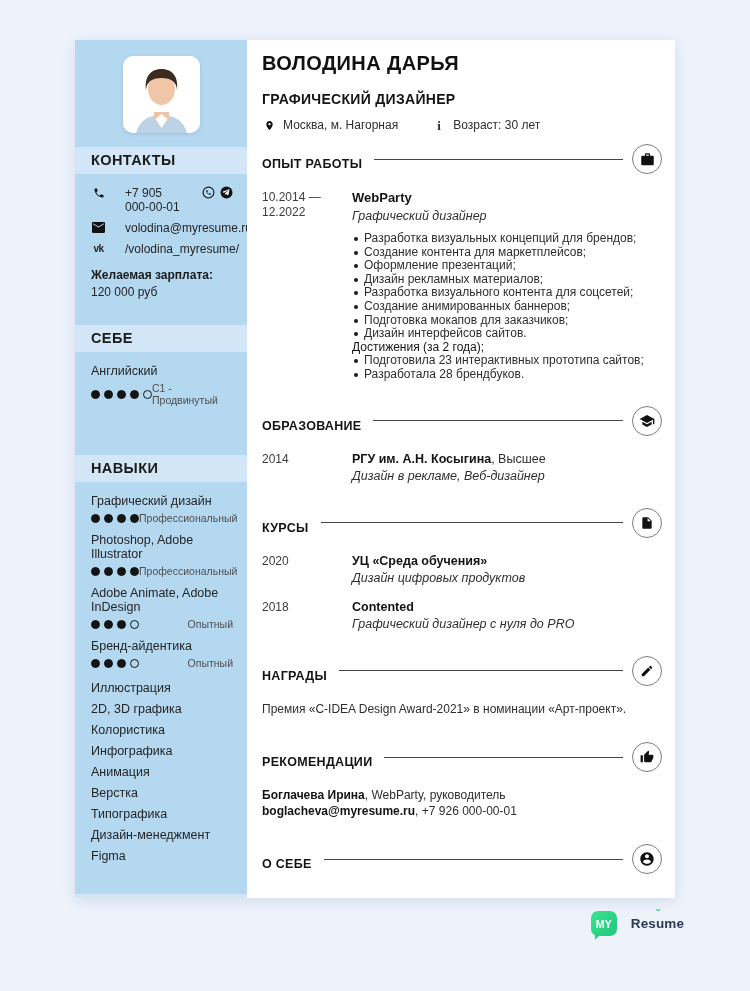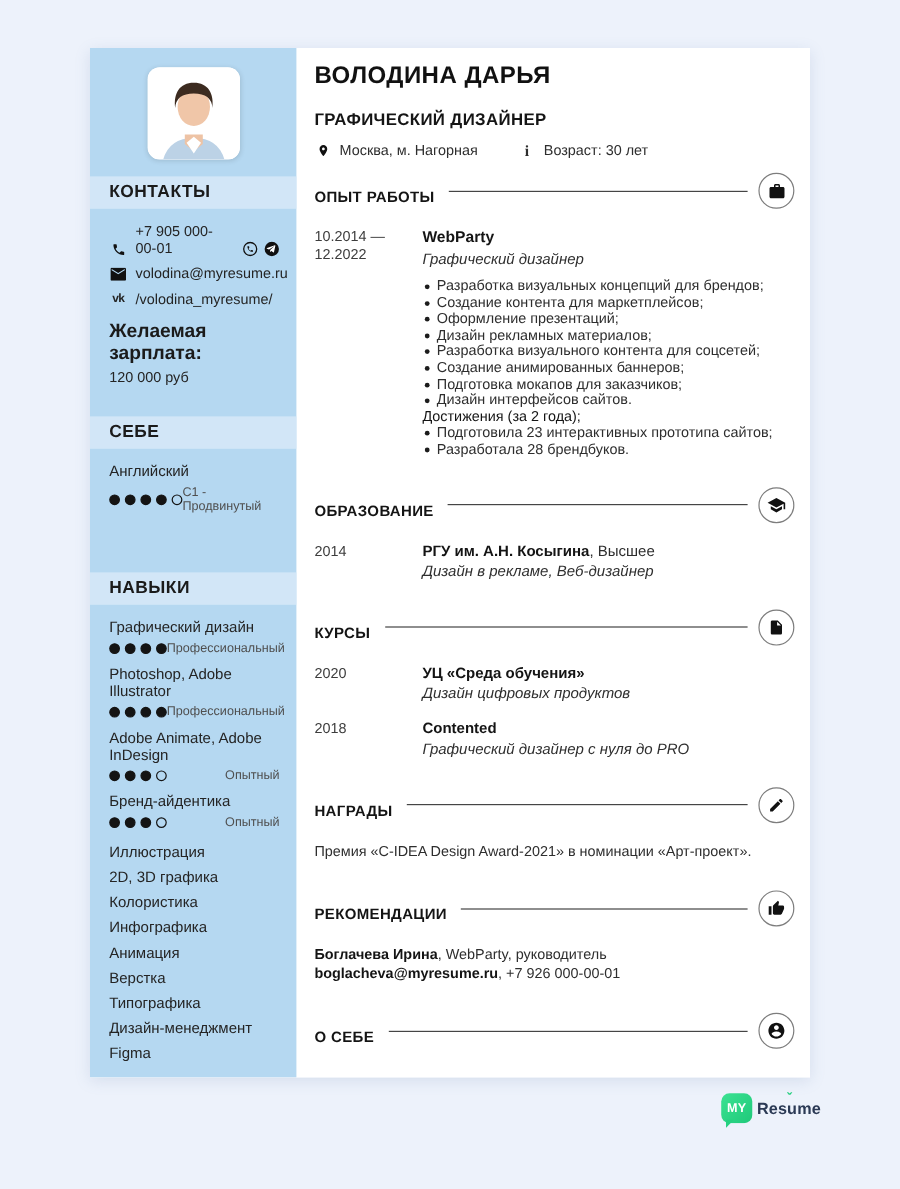--- a/index.html
+++ b/index.html
@@ -22,27 +22,27 @@
   
   .sidebar{width:172px; background:var(--sidebar); flex:none; overflow:hidden;}
   .photo-wrap{padding:16px 0 14px; display:flex; justify-content:center;}
   .photo{width:77px;height:77px;border-radius:10px;background:#fff;overflow:hidden;box-shadow:0 1px 4px rgba(0,0,0,.12);}
   .stripe{
     background:var(--stripe); height:27px; line-height:27px;
     font-weight:bold; font-size:14.5px; letter-spacing:.4px; color:var(--ink);
     padding-left:16px;
   }
   .side-block{padding:12px 13px 0 16px; font-size:12px; color:#242424;}
-  .c-row{display:flex; align-items:flex-end; gap:7px; margin-bottom:7px;}
+  .c-row{display:flex; align-items:flex-start; gap:19px; margin-bottom:7px;}
   .c-icon{width:15px; height:13px; flex:none; display:flex; align-items:center; justify-content:center;}
   .c-icon svg{display:block;}
   .vk-txt{font-weight:800; font-size:10px; letter-spacing:-.5px;}
   .c-extra{display:flex; gap:3px; align-items:center; margin-left:2px;}
   .salary{margin-top:12px; padding-bottom:26px;}
-  .salary .lbl{font-weight:bold; font-size:16px; color:var(--ink);}
+  .salary .lbl{font-weight:bold; font-size:12px; color:var(--ink);}
   .salary .val{margin-top:3px; font-size:12px;}
   .lang-block{padding-bottom:40px;}
   .rate-item{margin-bottom:9px;}
   .rate-name{font-size:12.5px; color:#242424; margin-bottom:4px;}
   .rate-row{display:flex; align-items:center; justify-content:space-between; padding-right:1px;}
   .dots{display:flex; gap:4px; align-items:center;}
   .dot{width:9px;height:9px;border:1.6px solid #141414;border-radius:50%;display:inline-block;background:transparent;}
   .dot.filled{background:#141414;}
   .rate-level{font-size:10.5px; color:var(--muted);}
   .skills-plain{padding-top:3px; padding-bottom:24px;}
@@ -69,21 +69,21 @@
   ul.blist{list-style:none; margin-top:9px;}
   ul.blist li{position:relative; padding-left:12px; font-size:12px; line-height:13.6px; color:#2e2e2e;}
   ul.blist li::before{content:""; position:absolute; left:2px; top:5px; width:4px; height:4px; border-radius:50%; background:#1c1c1c;}
   .ach-label{font-weight:normal; font-size:12px; color:#141414; line-height:13.6px;}
   .edu-org{font-size:12.5px; color:#2e2e2e; line-height:14px;}
   .edu-org .bold{font-weight:bold; color:#141414;}
   .edu-desc{font-style:italic; font-size:12.5px; color:#2f2f2f; margin-top:3px;}
   .para{font-size:12px; line-height:15.5px; color:#2e2e2e; margin-top:15px;}
   .rec .bold{font-weight:bold; color:#141414;}
   
-  .logo{position:absolute; top:911px; right:66px; display:flex; align-items:center; gap:4px;}
+  .logo{position:absolute; top:911px; right:66px; display:flex; align-items:center; gap:14px;}
   .logo-bubble{position:relative; width:26px; height:25px; border-radius:7px;
     background:linear-gradient(135deg,#3be292,#1fc97a); background-color:var(--logo-green);
     display:flex; align-items:center; justify-content:center;}
   .logo-bubble::after{content:""; position:absolute; left:4px; bottom:-4px; width:7px; height:7px;
     background:var(--logo-green); clip-path:polygon(0 0,100% 0,0 100%);}
   .logo-my{color:#fff; font-weight:bold; font-size:10.5px; letter-spacing:.2px;}
   .logo-text{font-weight:bold; font-size:13.5px; color:var(--logo-navy); letter-spacing:.1px;}
   .logo-u{position:relative;}
   .logo-u::before{content:"ˇ"; position:absolute; left:0; top:-8px; color:var(--logo-green); font-size:12px; font-weight:bold;}
 </style>

